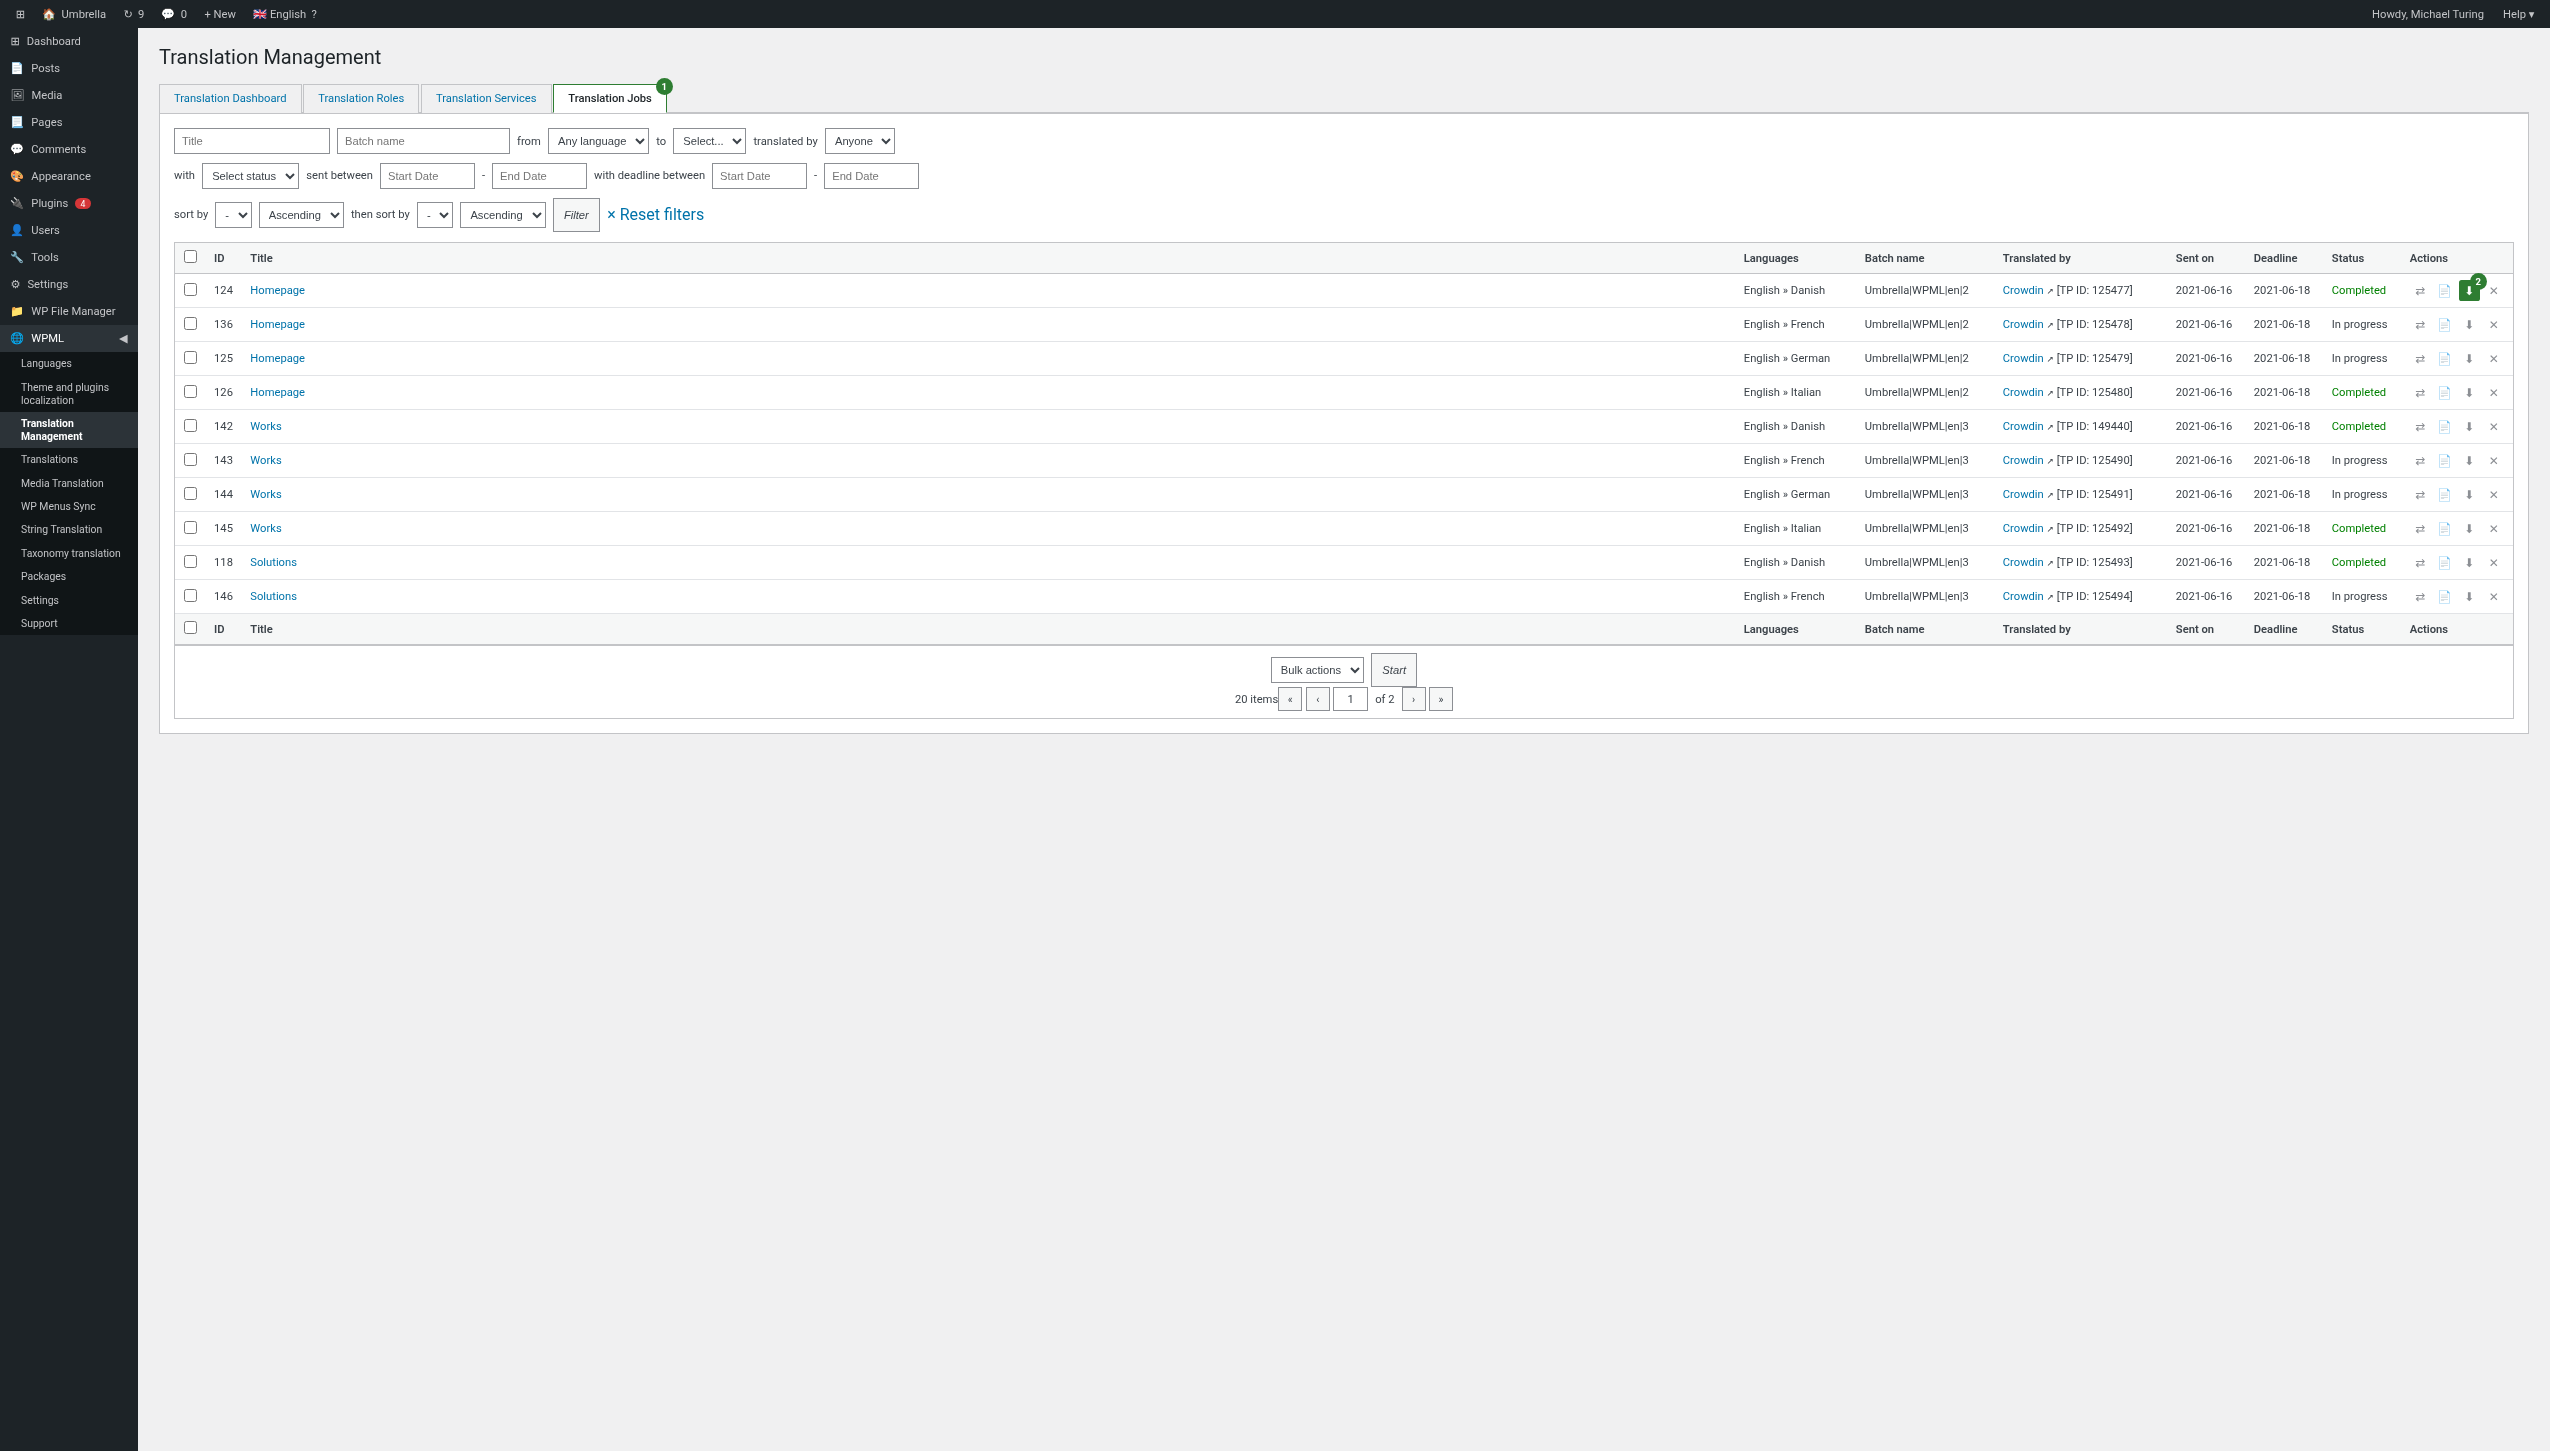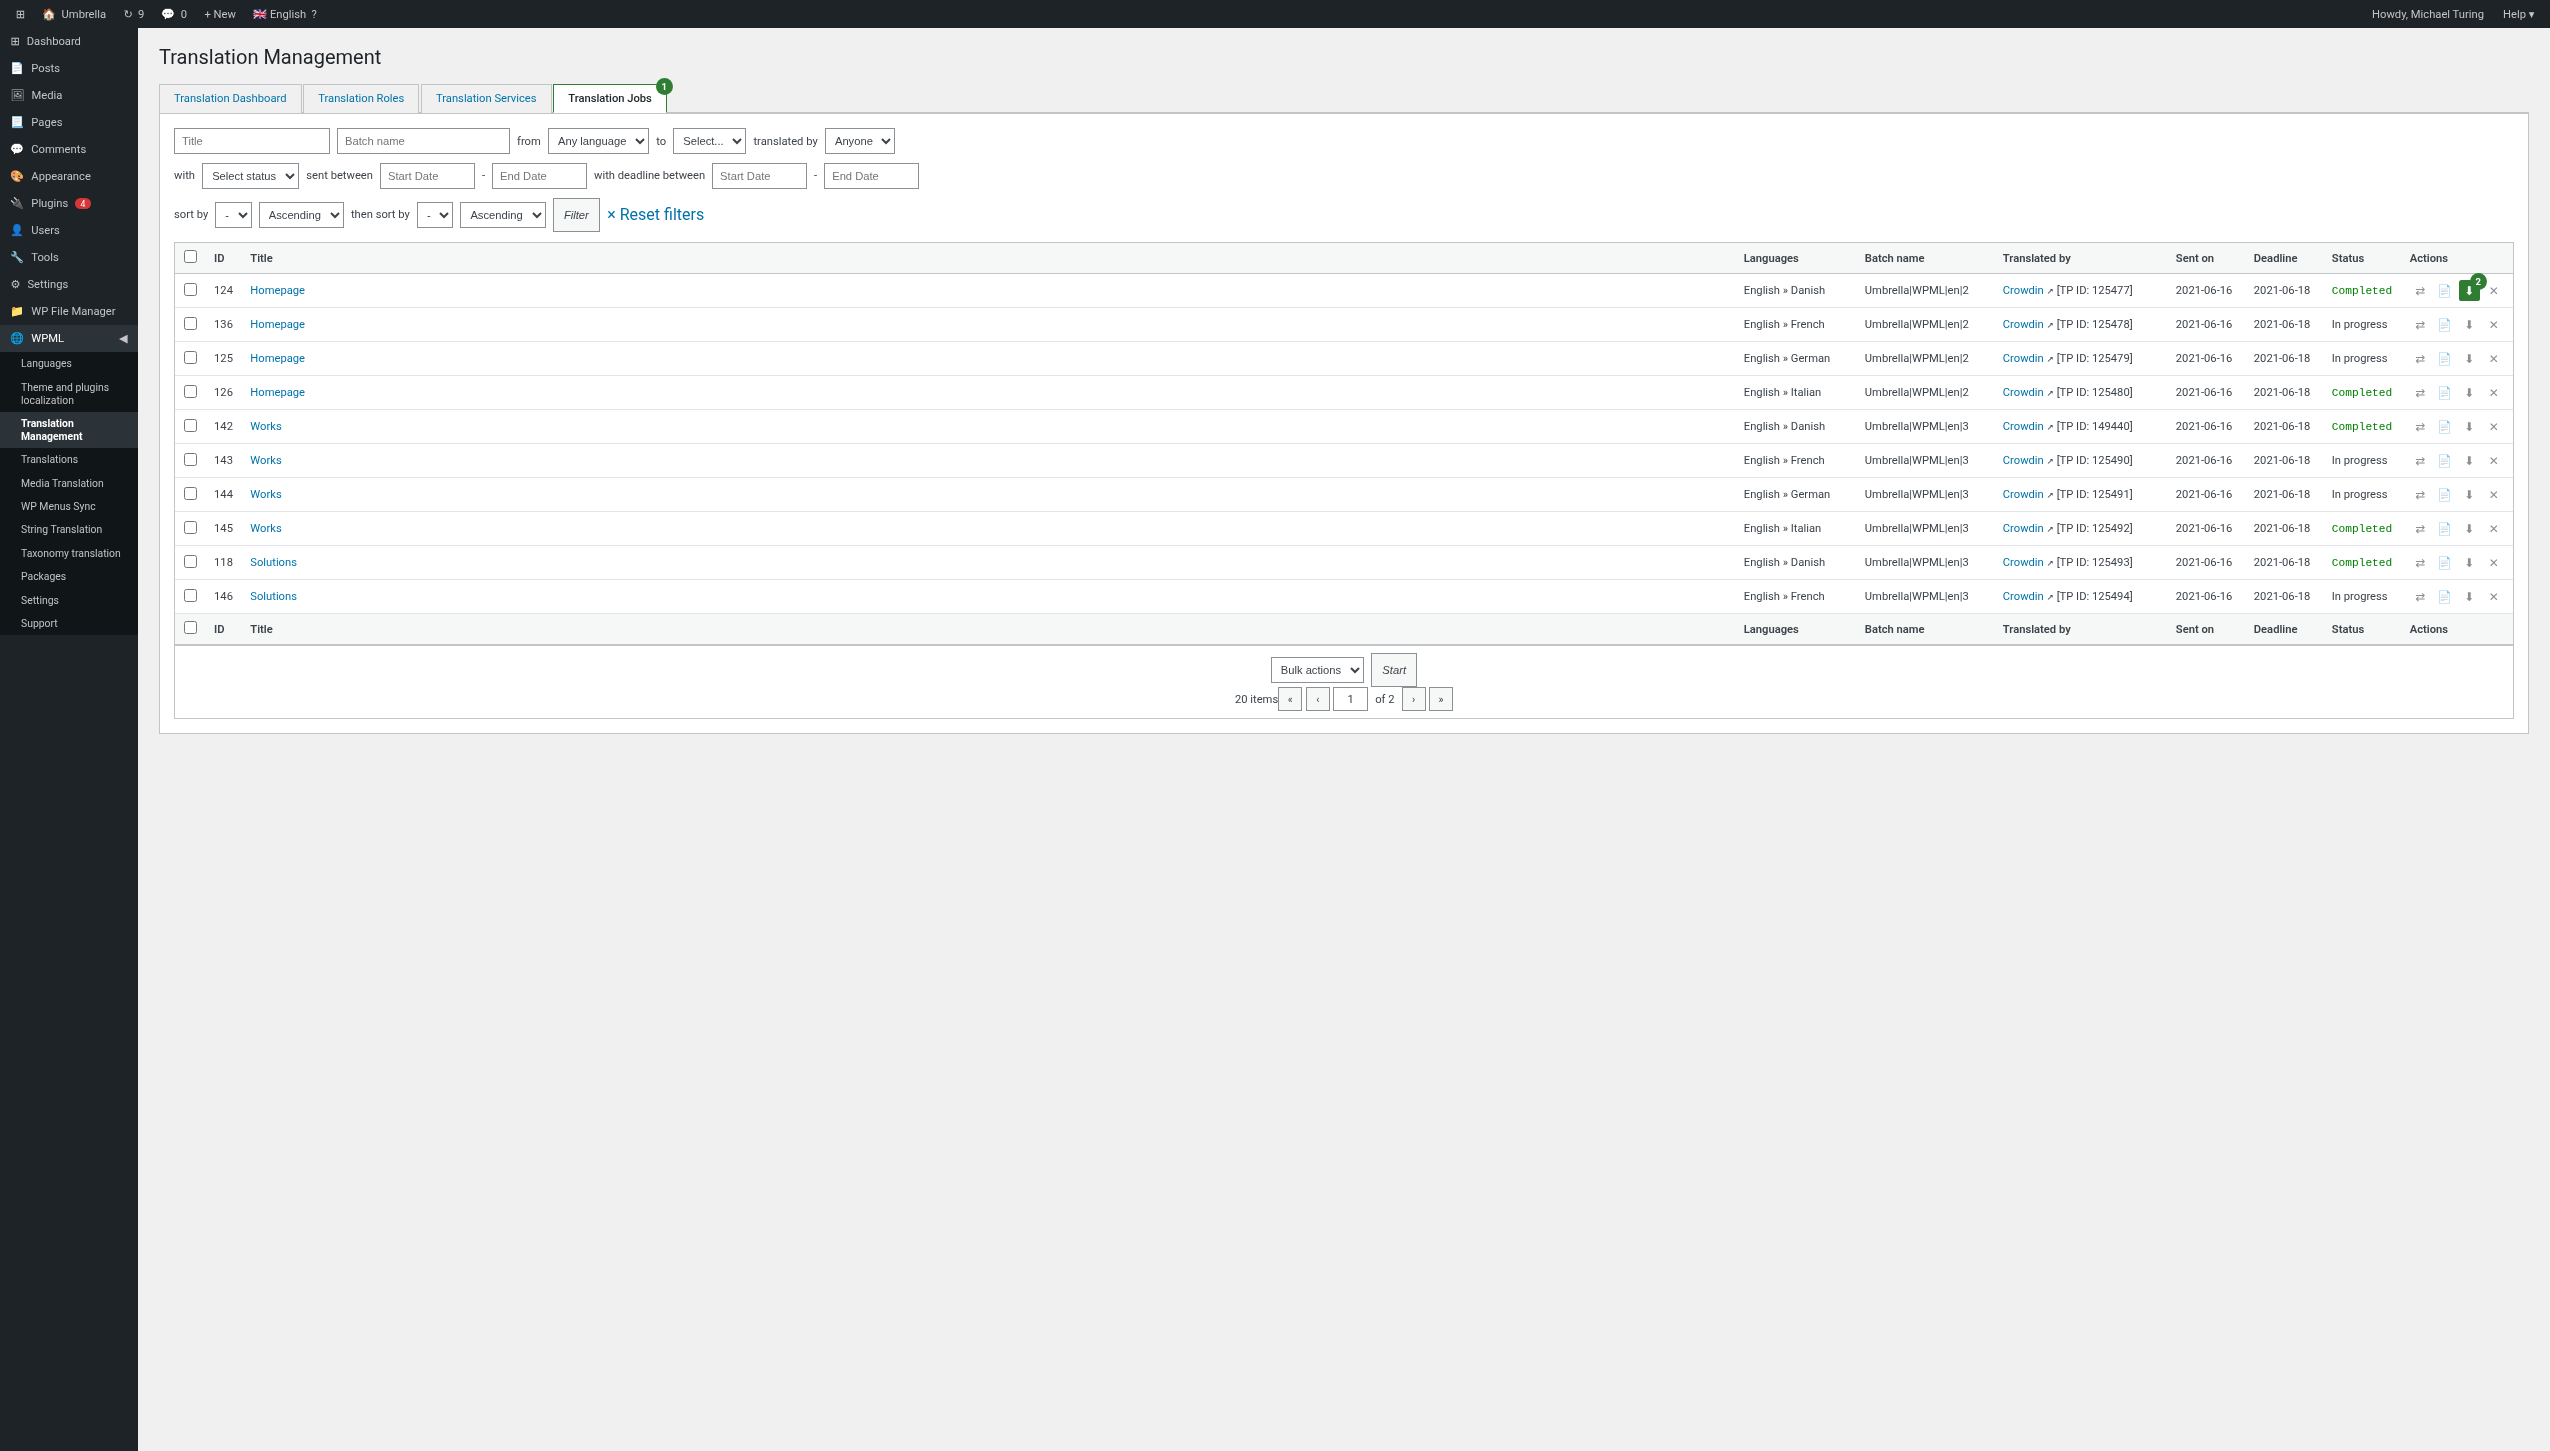--- a/index.html
+++ b/index.html
@@ -117,21 +117,21 @@
     .cb-col { width: 26px; text-align: center; }
     .id-col { width: 35px; }
     .lang-col { width: 121px; }
     .batch-col { width: 138px; }
     .translated-col { width: 173px; }
     .sent-col { width: 78px; }
     .deadline-col { width: 78px; }
     .status-col { width: 78px; }
     .actions-col { width: 95px; }
 
-    .status-completed { color: #008000; font-family: Liberation Mono, monospace; }
+    .status-completed { color: #008000; }
     .status-inprogress { color: #3c434a; }
 
     .action-icons { display: flex; align-items: center; gap: 3.5px; }
     .action-icon {
       width: 21px; height: 21px; display: flex; align-items: center; justify-content: center;
       cursor: pointer; color: #8c8f94; font-size: 12px;
     }
     .action-icon.green { color: #008000; }
     .action-icon.download-highlight {
       background: #2e7d32; color: #fff; border-radius: 2.6px; position: relative;

